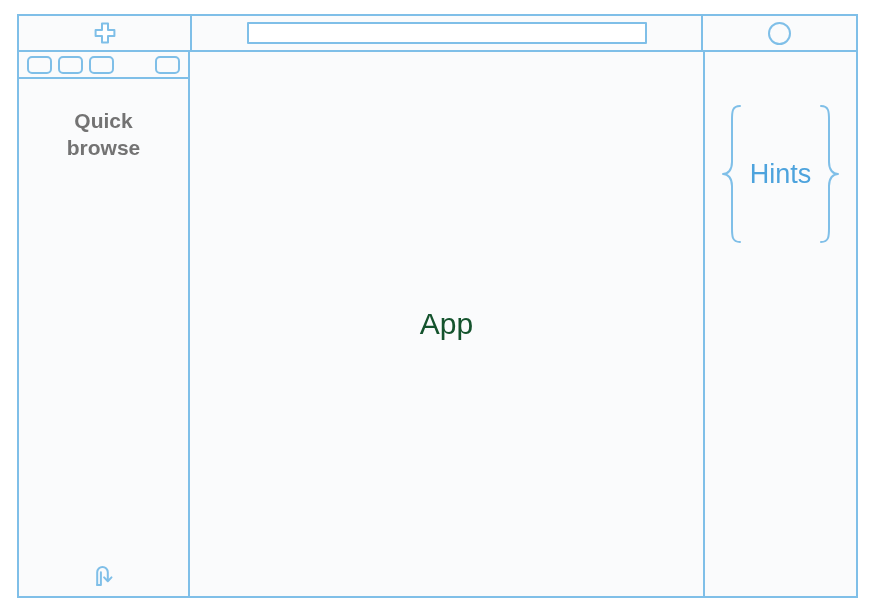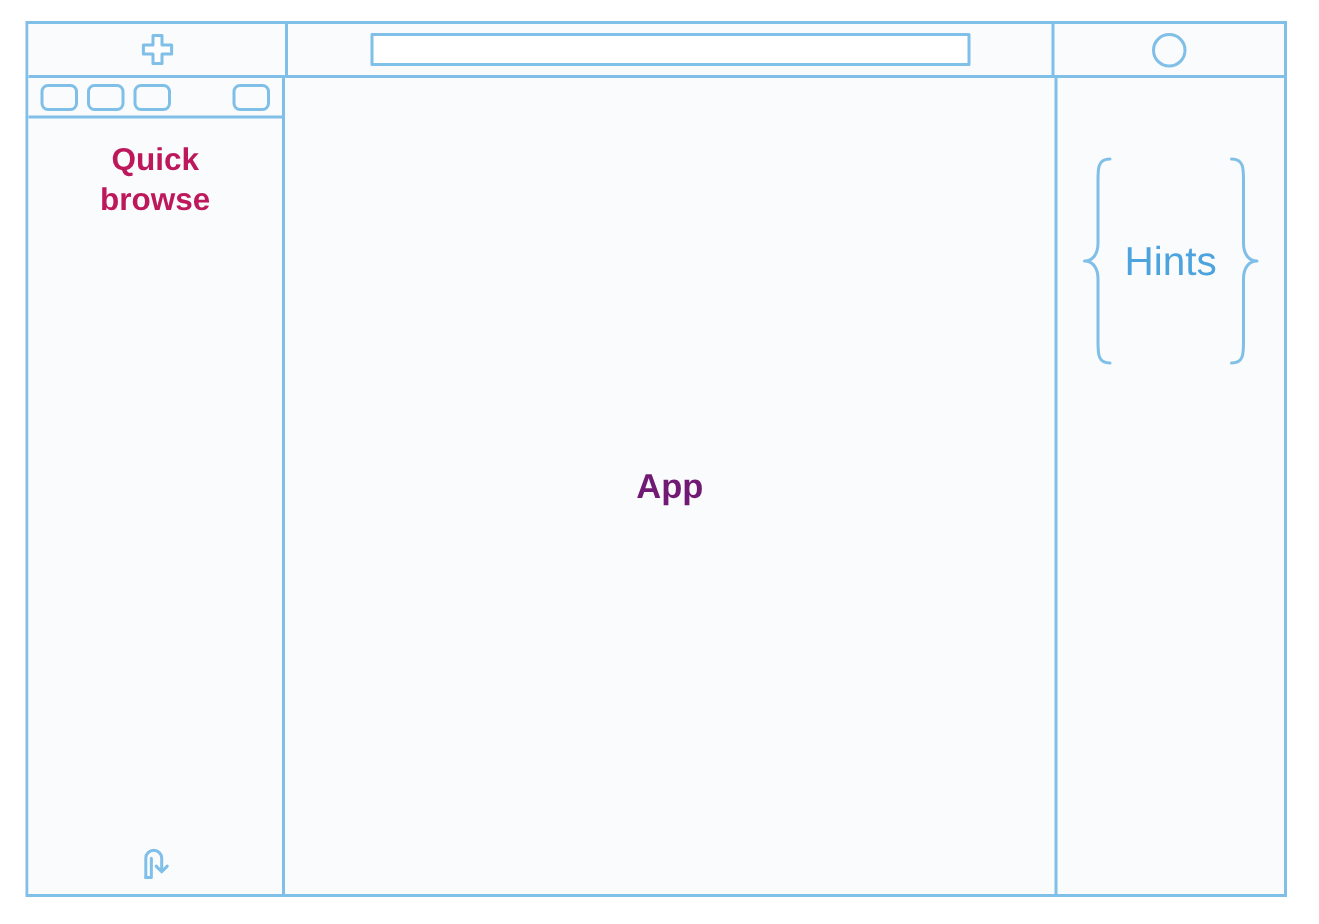--- a/index.html
+++ b/index.html
@@ -150,25 +150,25 @@
 
   .sidebar-body {
     flex: 1 1 auto;
     position: relative;
     min-height: 0;
     display: flex;
     flex-direction: column;
   }
 
   .sidebar-title {
-    margin-top: 14px;
+    margin-top: 28px;
     text-align: center;
     font-size: 21px;
     font-weight: bold;
-    color: #be185d;
+    color: #737373;
     line-height: 1.30;
     padding: 0 10px;
     white-space: pre-line;
   }
 
   .sidebar-footer {
     position: absolute;
     left: 0;
     right: 0;
     bottom: 8px;
@@ -183,23 +183,23 @@
   .app-region {
     flex: 1 1 auto;
     display: flex;
     align-items: center;
     justify-content: center;
     min-width: 0;
     background: #fafbfc;
   }
 
   .app-label {
-    font-size: 23px;
-    font-weight: bold;
-    color: #701a75;
+    font-size: 30px;
+    font-weight: normal;
+    color: #14532d;
   }
 
   
   .assistant-panel {
     flex: 0 0 153px;
     box-sizing: border-box;
     border-left: 2px solid #7fbfe8;
     display: flex;
     flex-direction: column;
     align-items: center;

